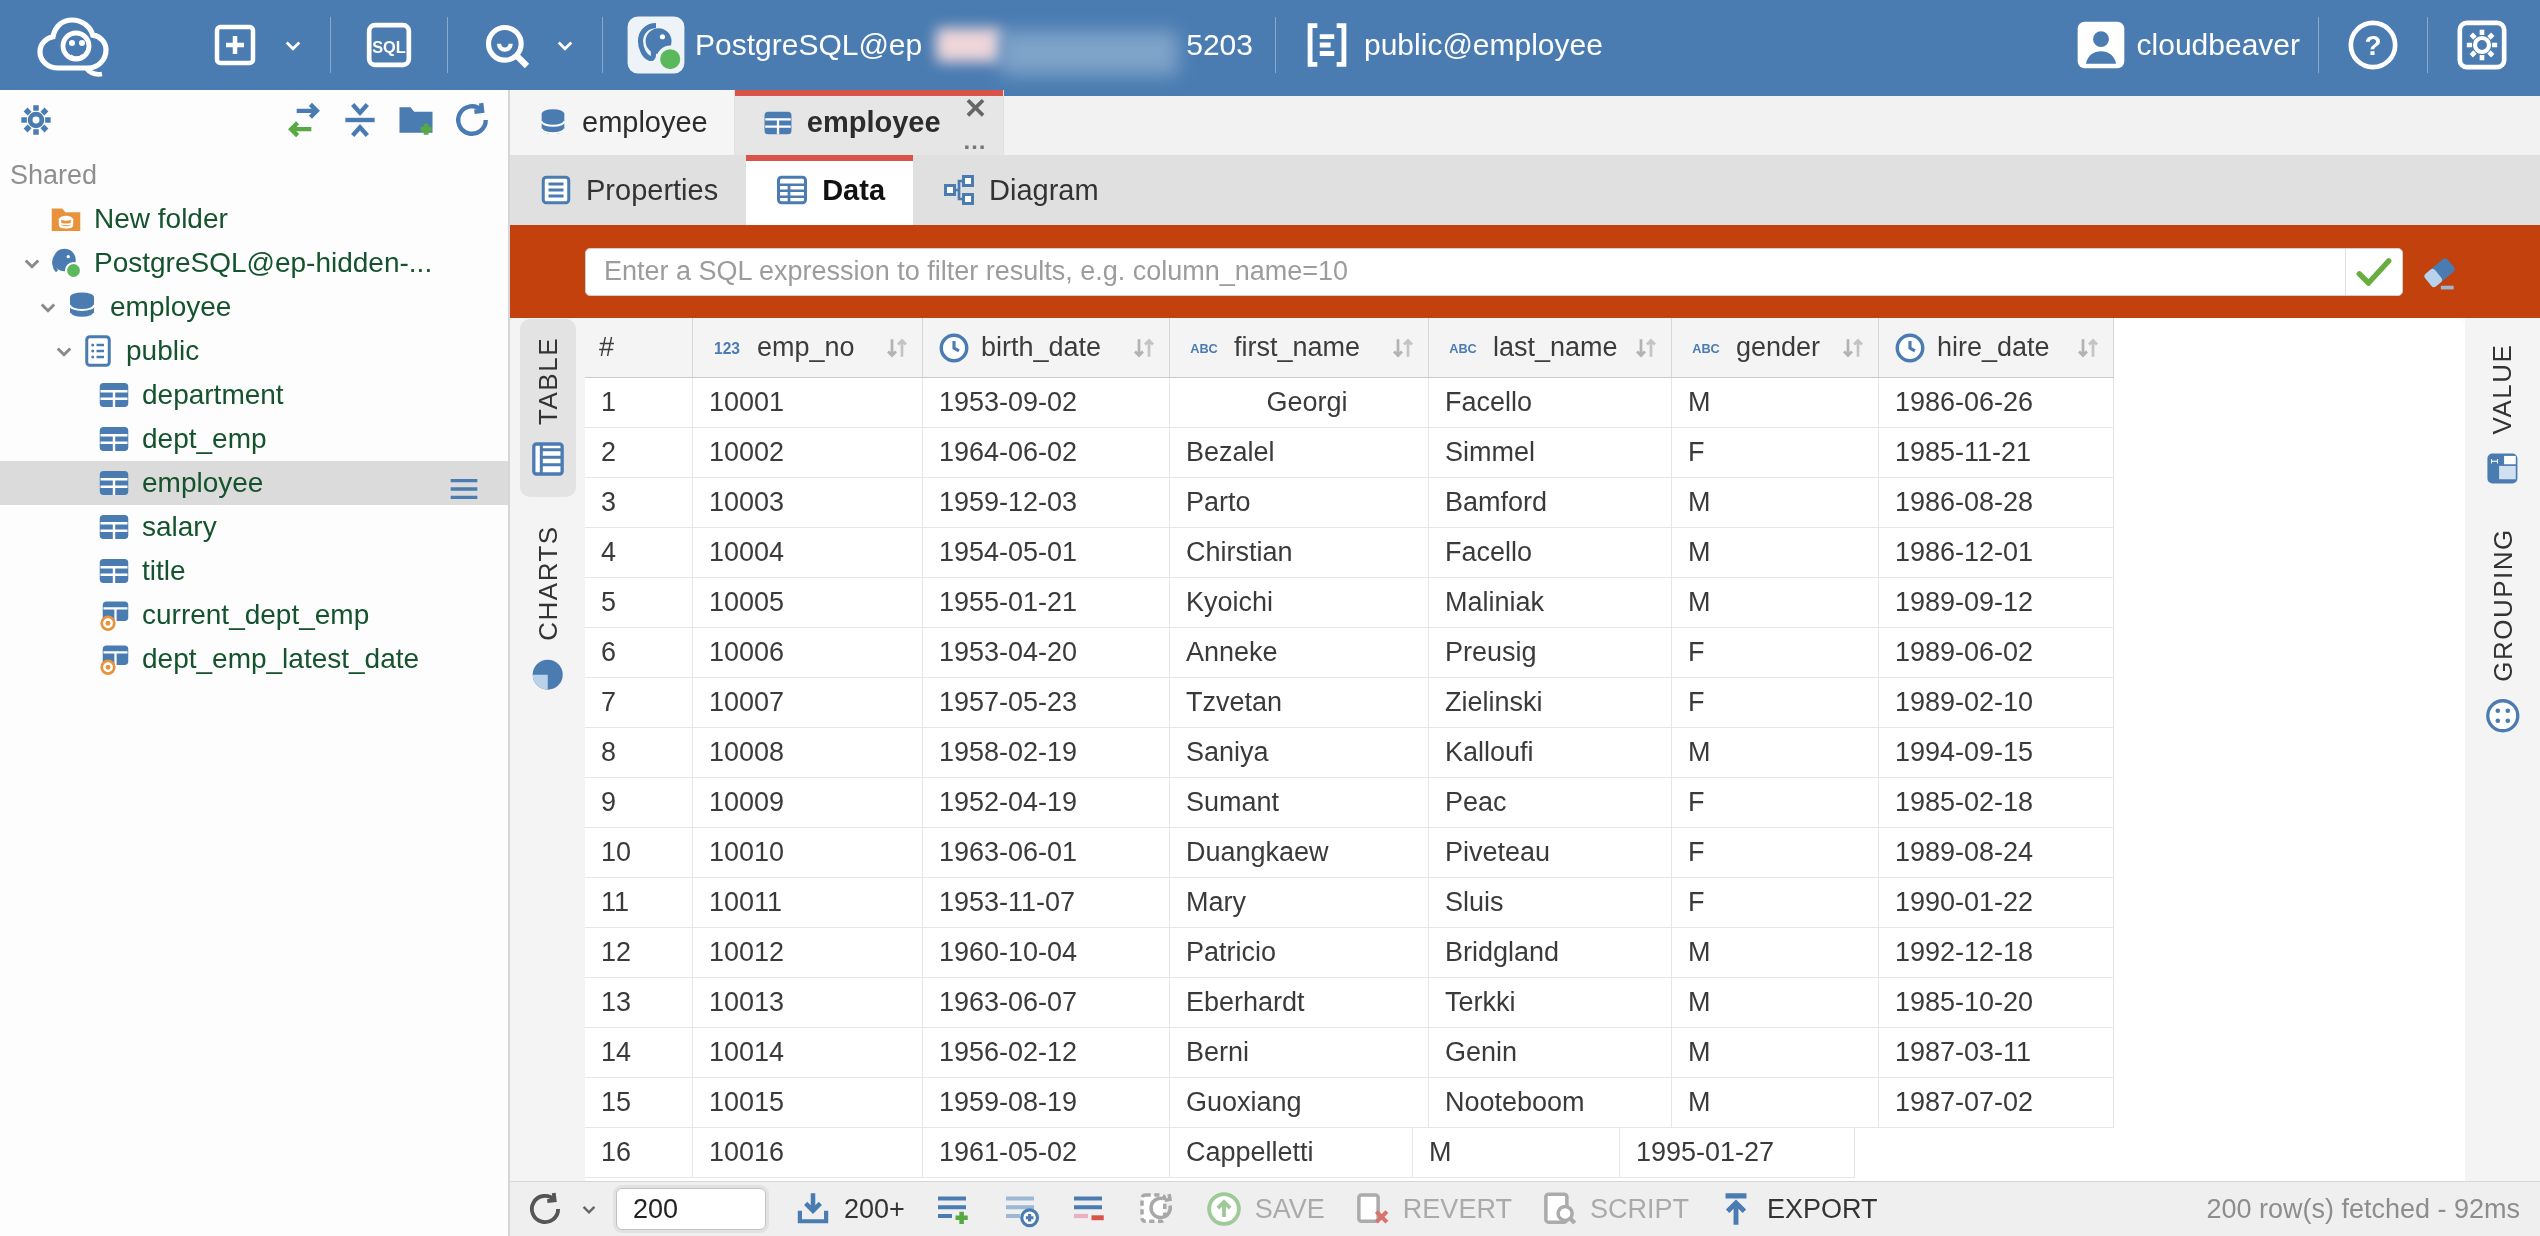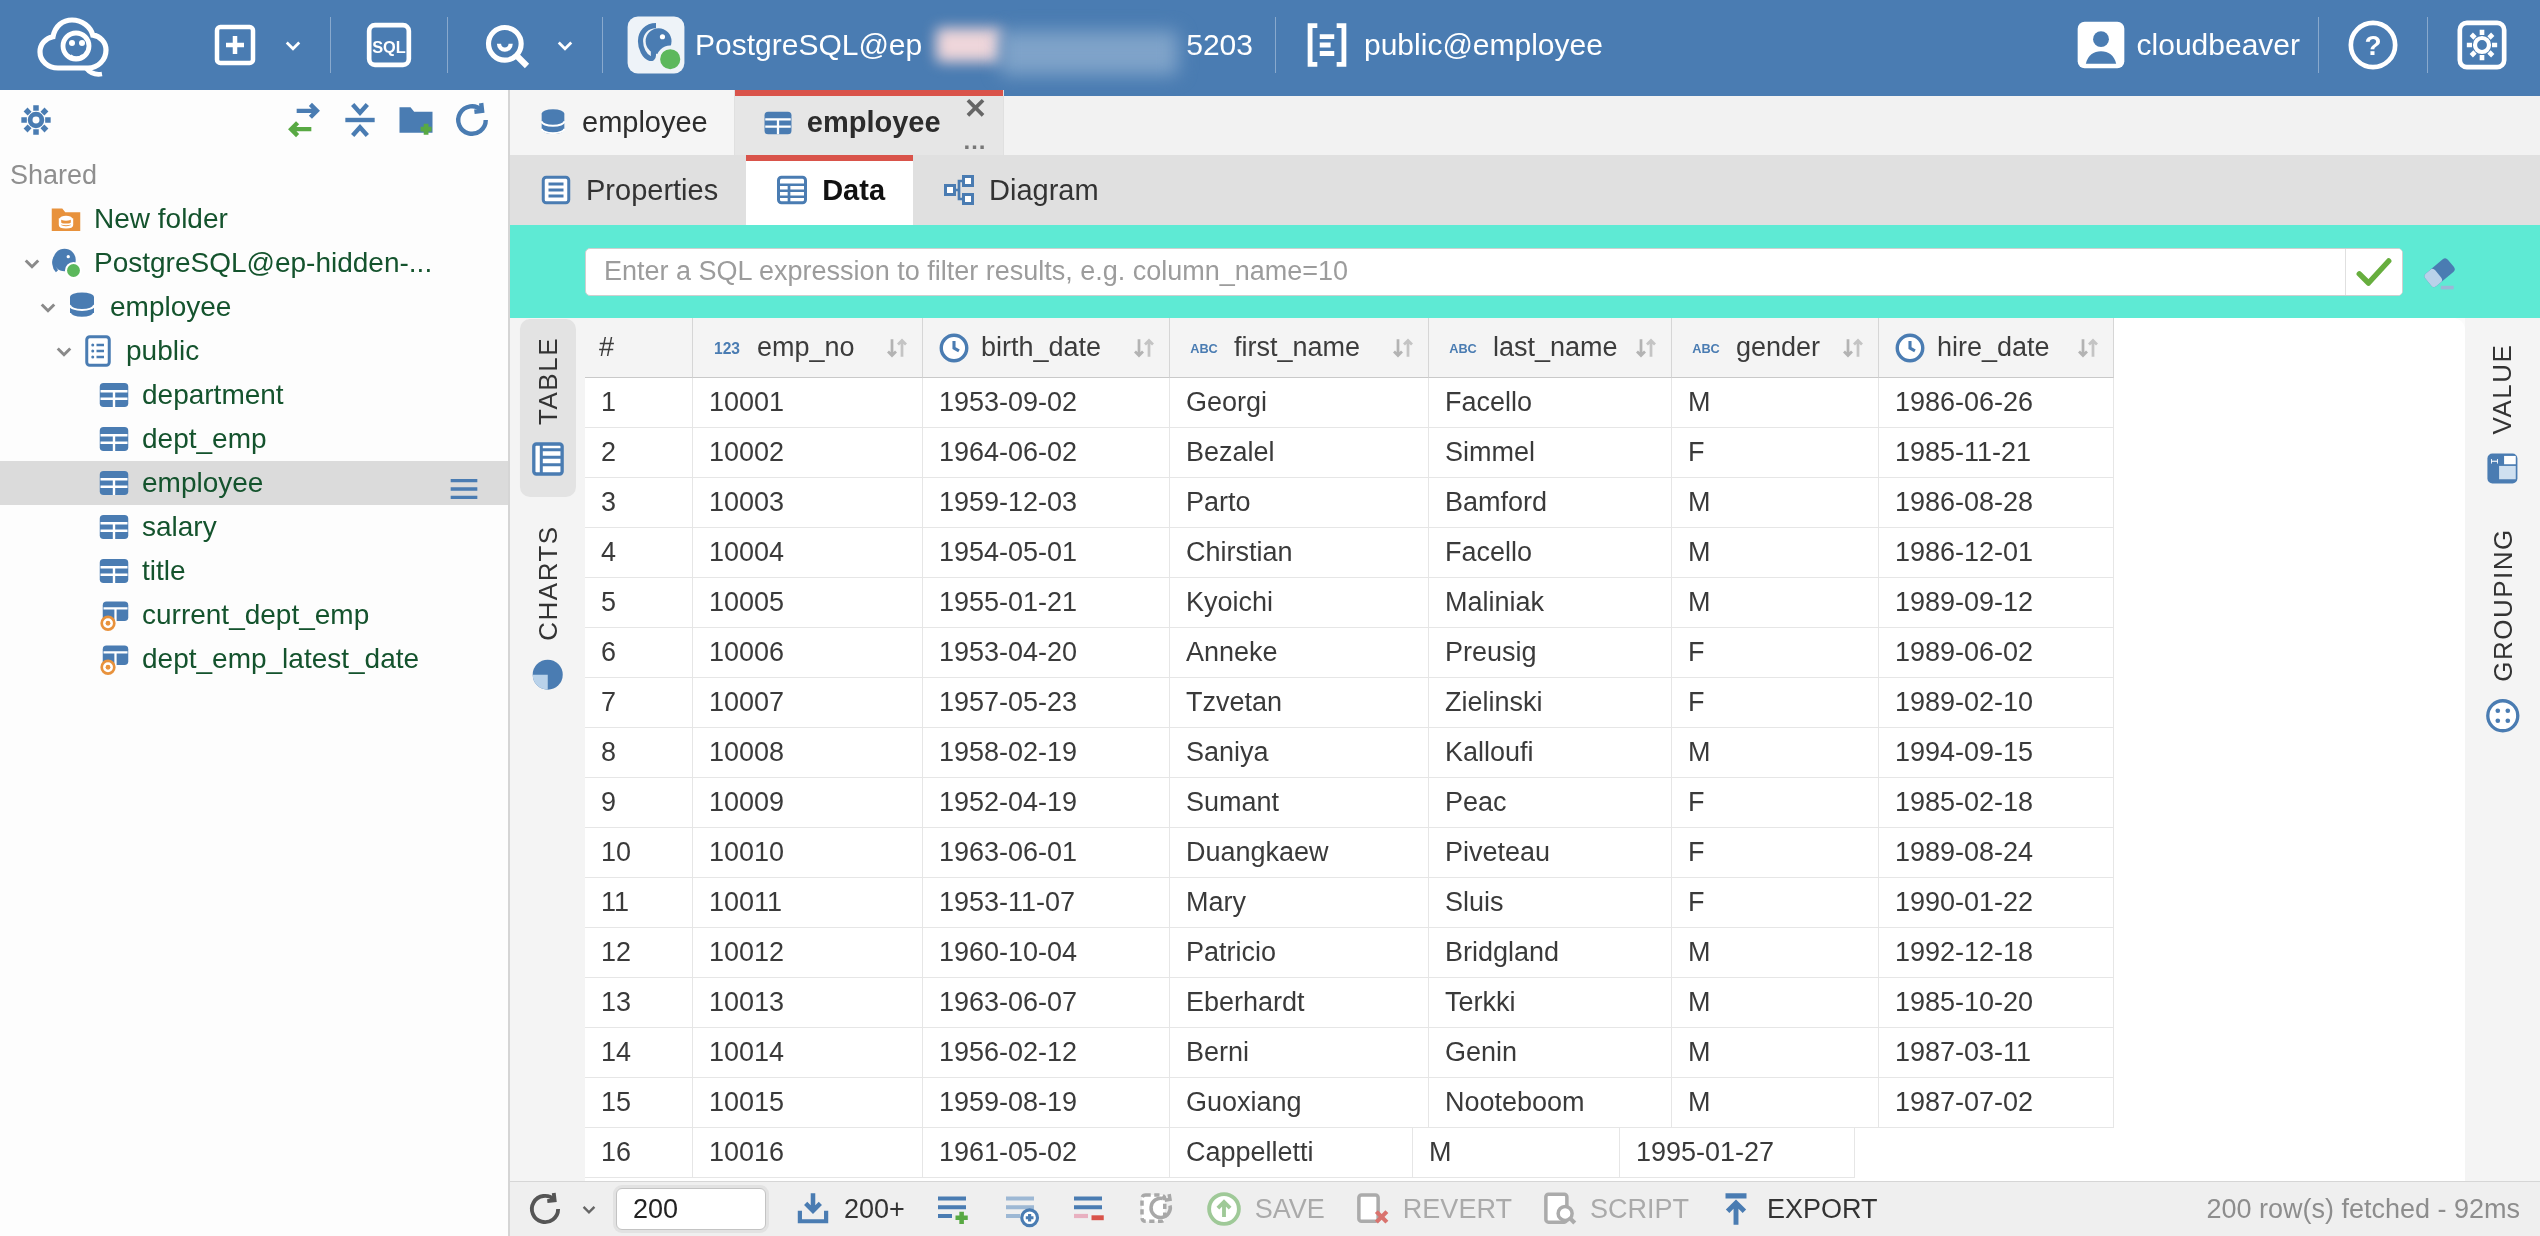--- a/index.html
+++ b/index.html
@@ -59,21 +59,21 @@
   .etab-dots { font-size:24px; color:#777; line-height:16px; letter-spacing:2px; cursor:pointer; }
   .etabs-filler { flex:1; background:#f2f2f2; border-top:6px solid #4a7cb2; }
 
   .view-tabs { height:70px; background:#e0e0e0; display:flex; align-items:stretch; }
   .vtab2 { display:flex; align-items:center; gap:12px; padding:0 28px; font-size:29px;
     color:#333; position:relative; cursor:pointer; }
   .vtab2.active { background:#fff; font-weight:bold; color:#111; }
   .vtab2.active::before { content:""; position:absolute; left:0; top:0; right:0;
     height:6px; background:#d9534a; }
 
-  .content { flex:1; background:#5eead4; display:flex; flex-direction:column; min-height:0; }
+  .content { flex:1; background:#c2410c; display:flex; flex-direction:column; min-height:0; }
 
   
   .filter-row { height:93px; display:flex; align-items:center; padding:0 75px 0 75px; }
   .filter-box { flex:1; height:48px; background:#fff; border:1px solid #cfcfcf;
     border-radius:5px; display:flex; align-items:center; overflow:hidden; }
   .filter-input { flex:1; border:none; outline:none; font-size:27px; color:#333;
     padding:0 18px; height:100%; font-family:"Liberation Sans",sans-serif; background:transparent; }
   .filter-input::placeholder { color:#9c9c9c; }
   .filter-divider { width:1px; height:100%; background:#e0e0e0; }
   .filter-apply { width:56px; height:100%; display:flex; align-items:center;
@@ -610,21 +610,21 @@
                 <div class="g-row">
                   <div class="gc" style="width: 108px;">
                     <span>1</span>
                   </div>
                   <div class="gc" style="width: 230px;">
                     <span>10001</span>
                   </div>
                   <div class="gc" style="width: 247px;">
                     <span>1953-09-02</span>
                   </div>
-                  <div class="gc" style="width: 259px;">
+                  <div class="gc" style="width: 259px; justify-content: center;">
                     <span>Georgi</span>
                   </div>
                   <div class="gc" style="width: 243px;">
                     <span>Facello</span>
                   </div>
                   <div class="gc" style="width: 207px;">
                     <span>M</span>
                   </div>
                   <div class="gc" style="width: 235px;">
                     <span>1986-06-26</span>

